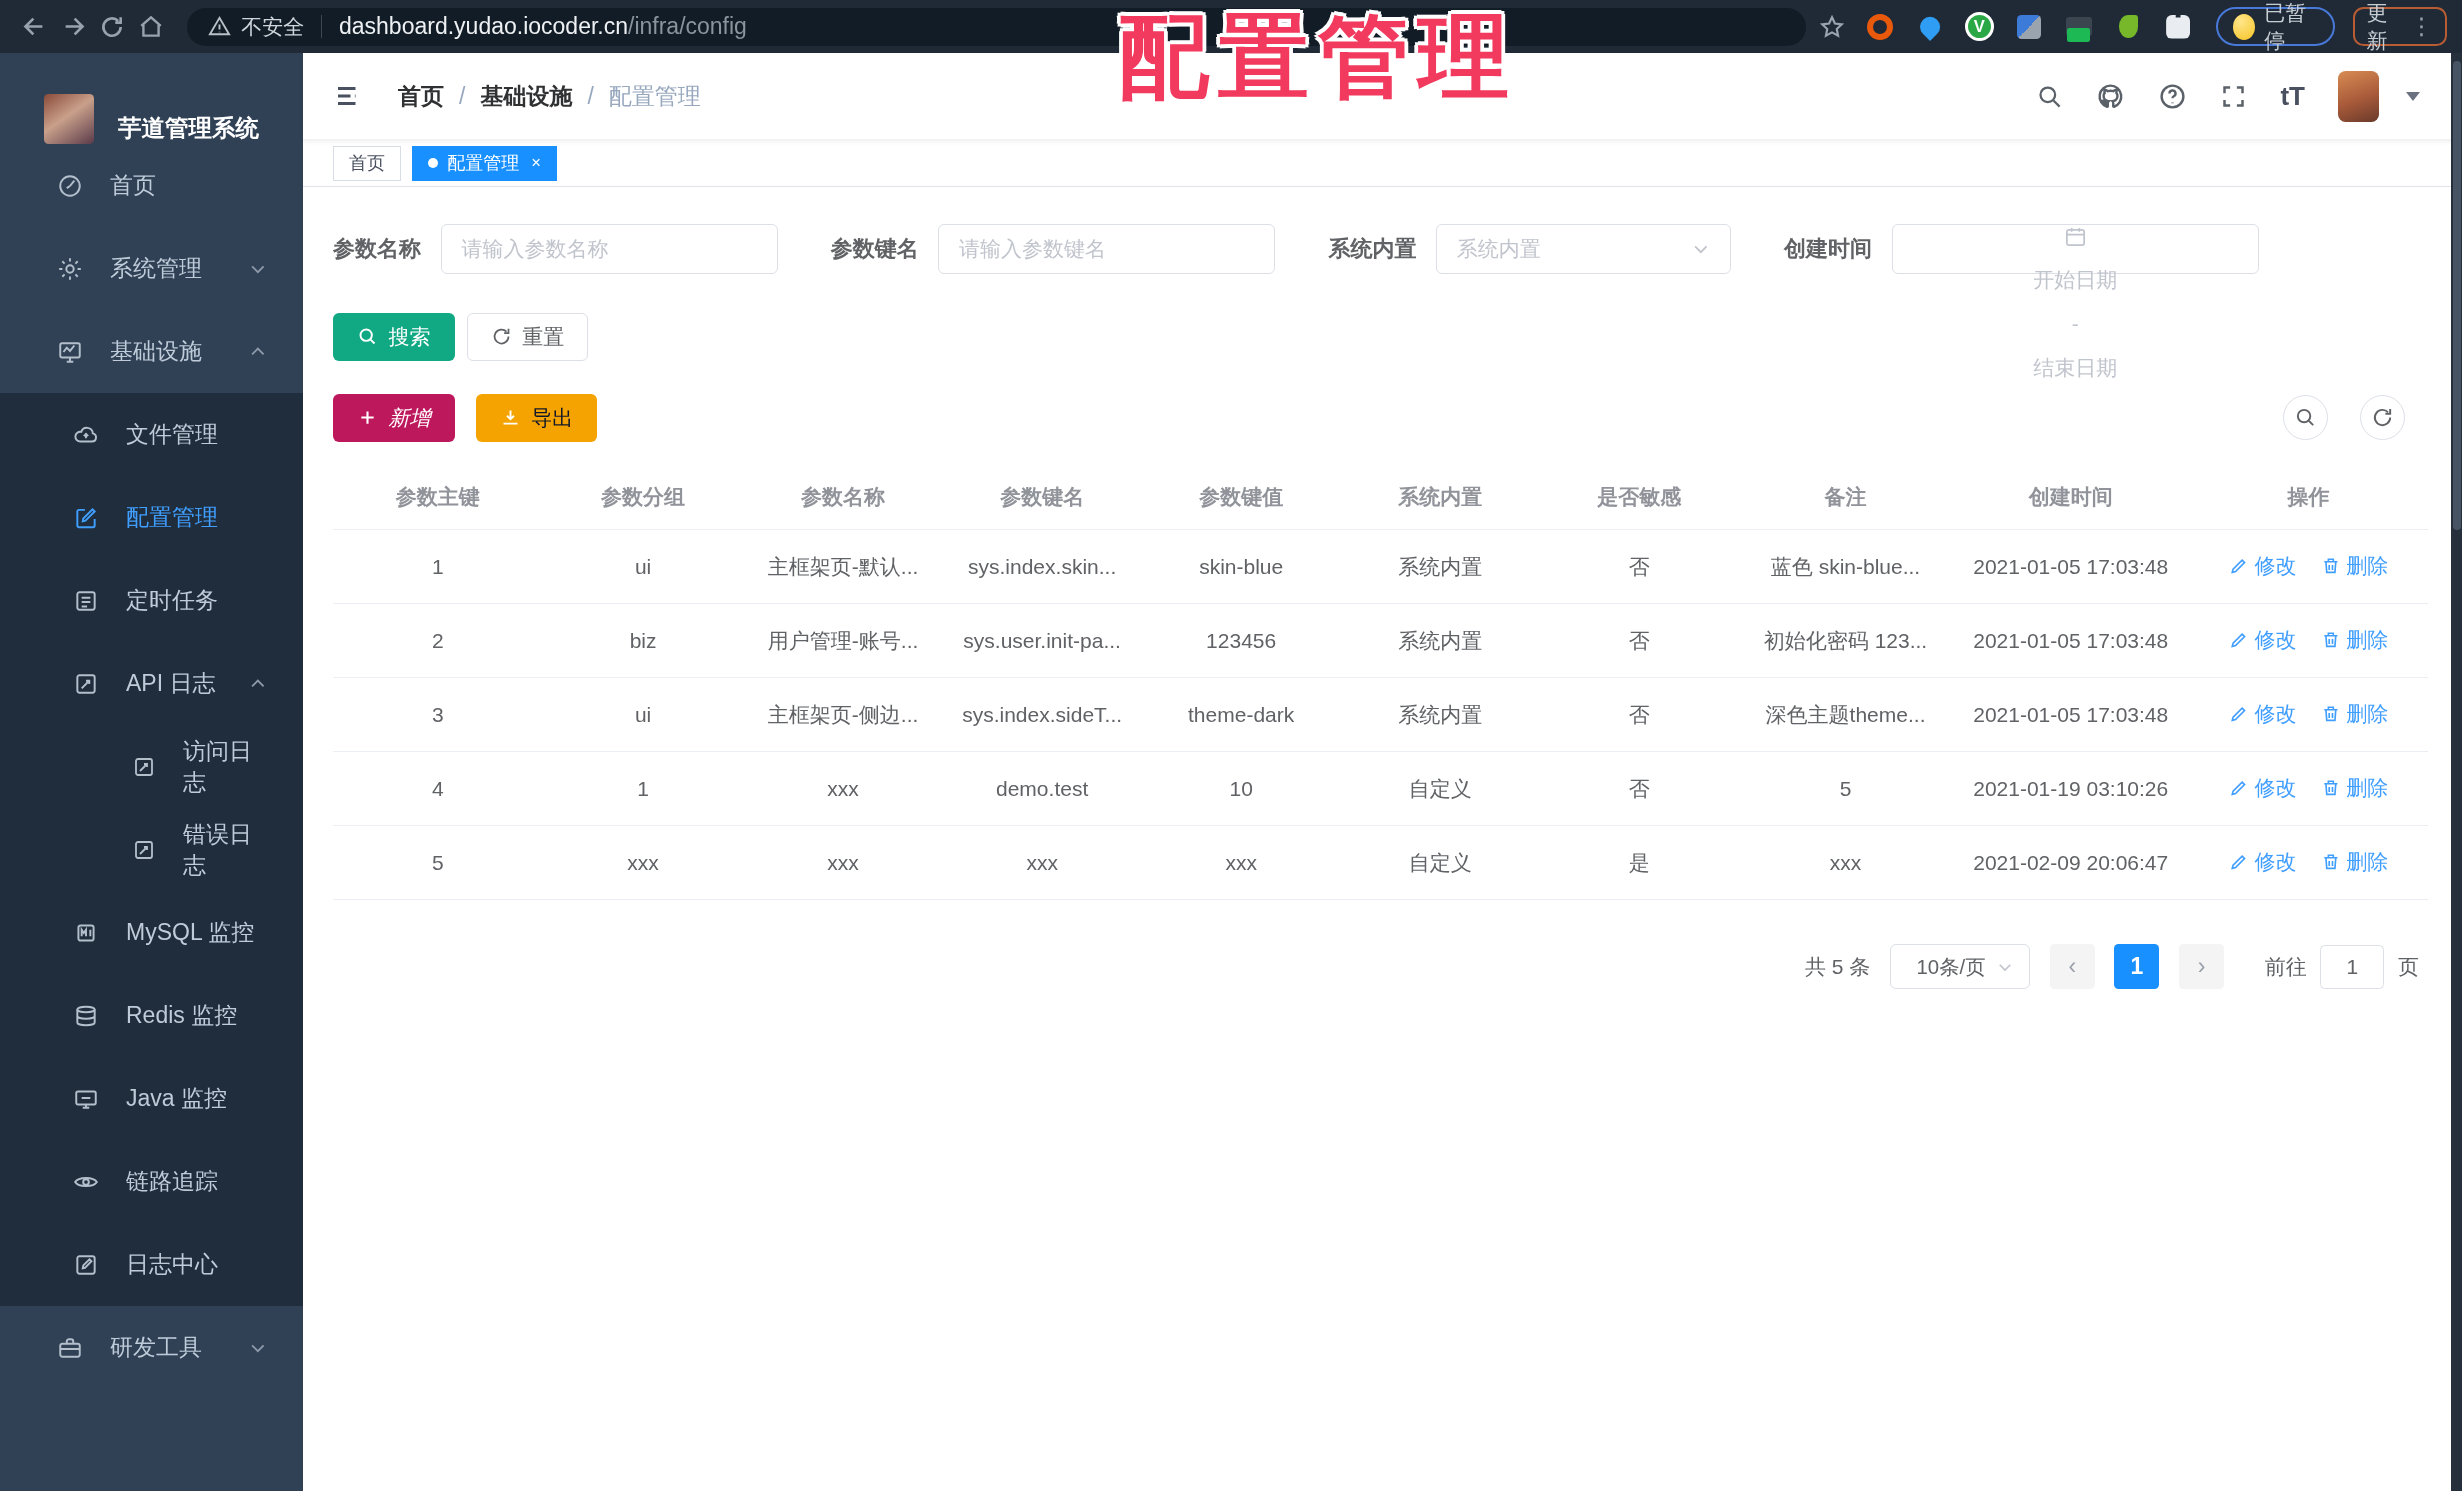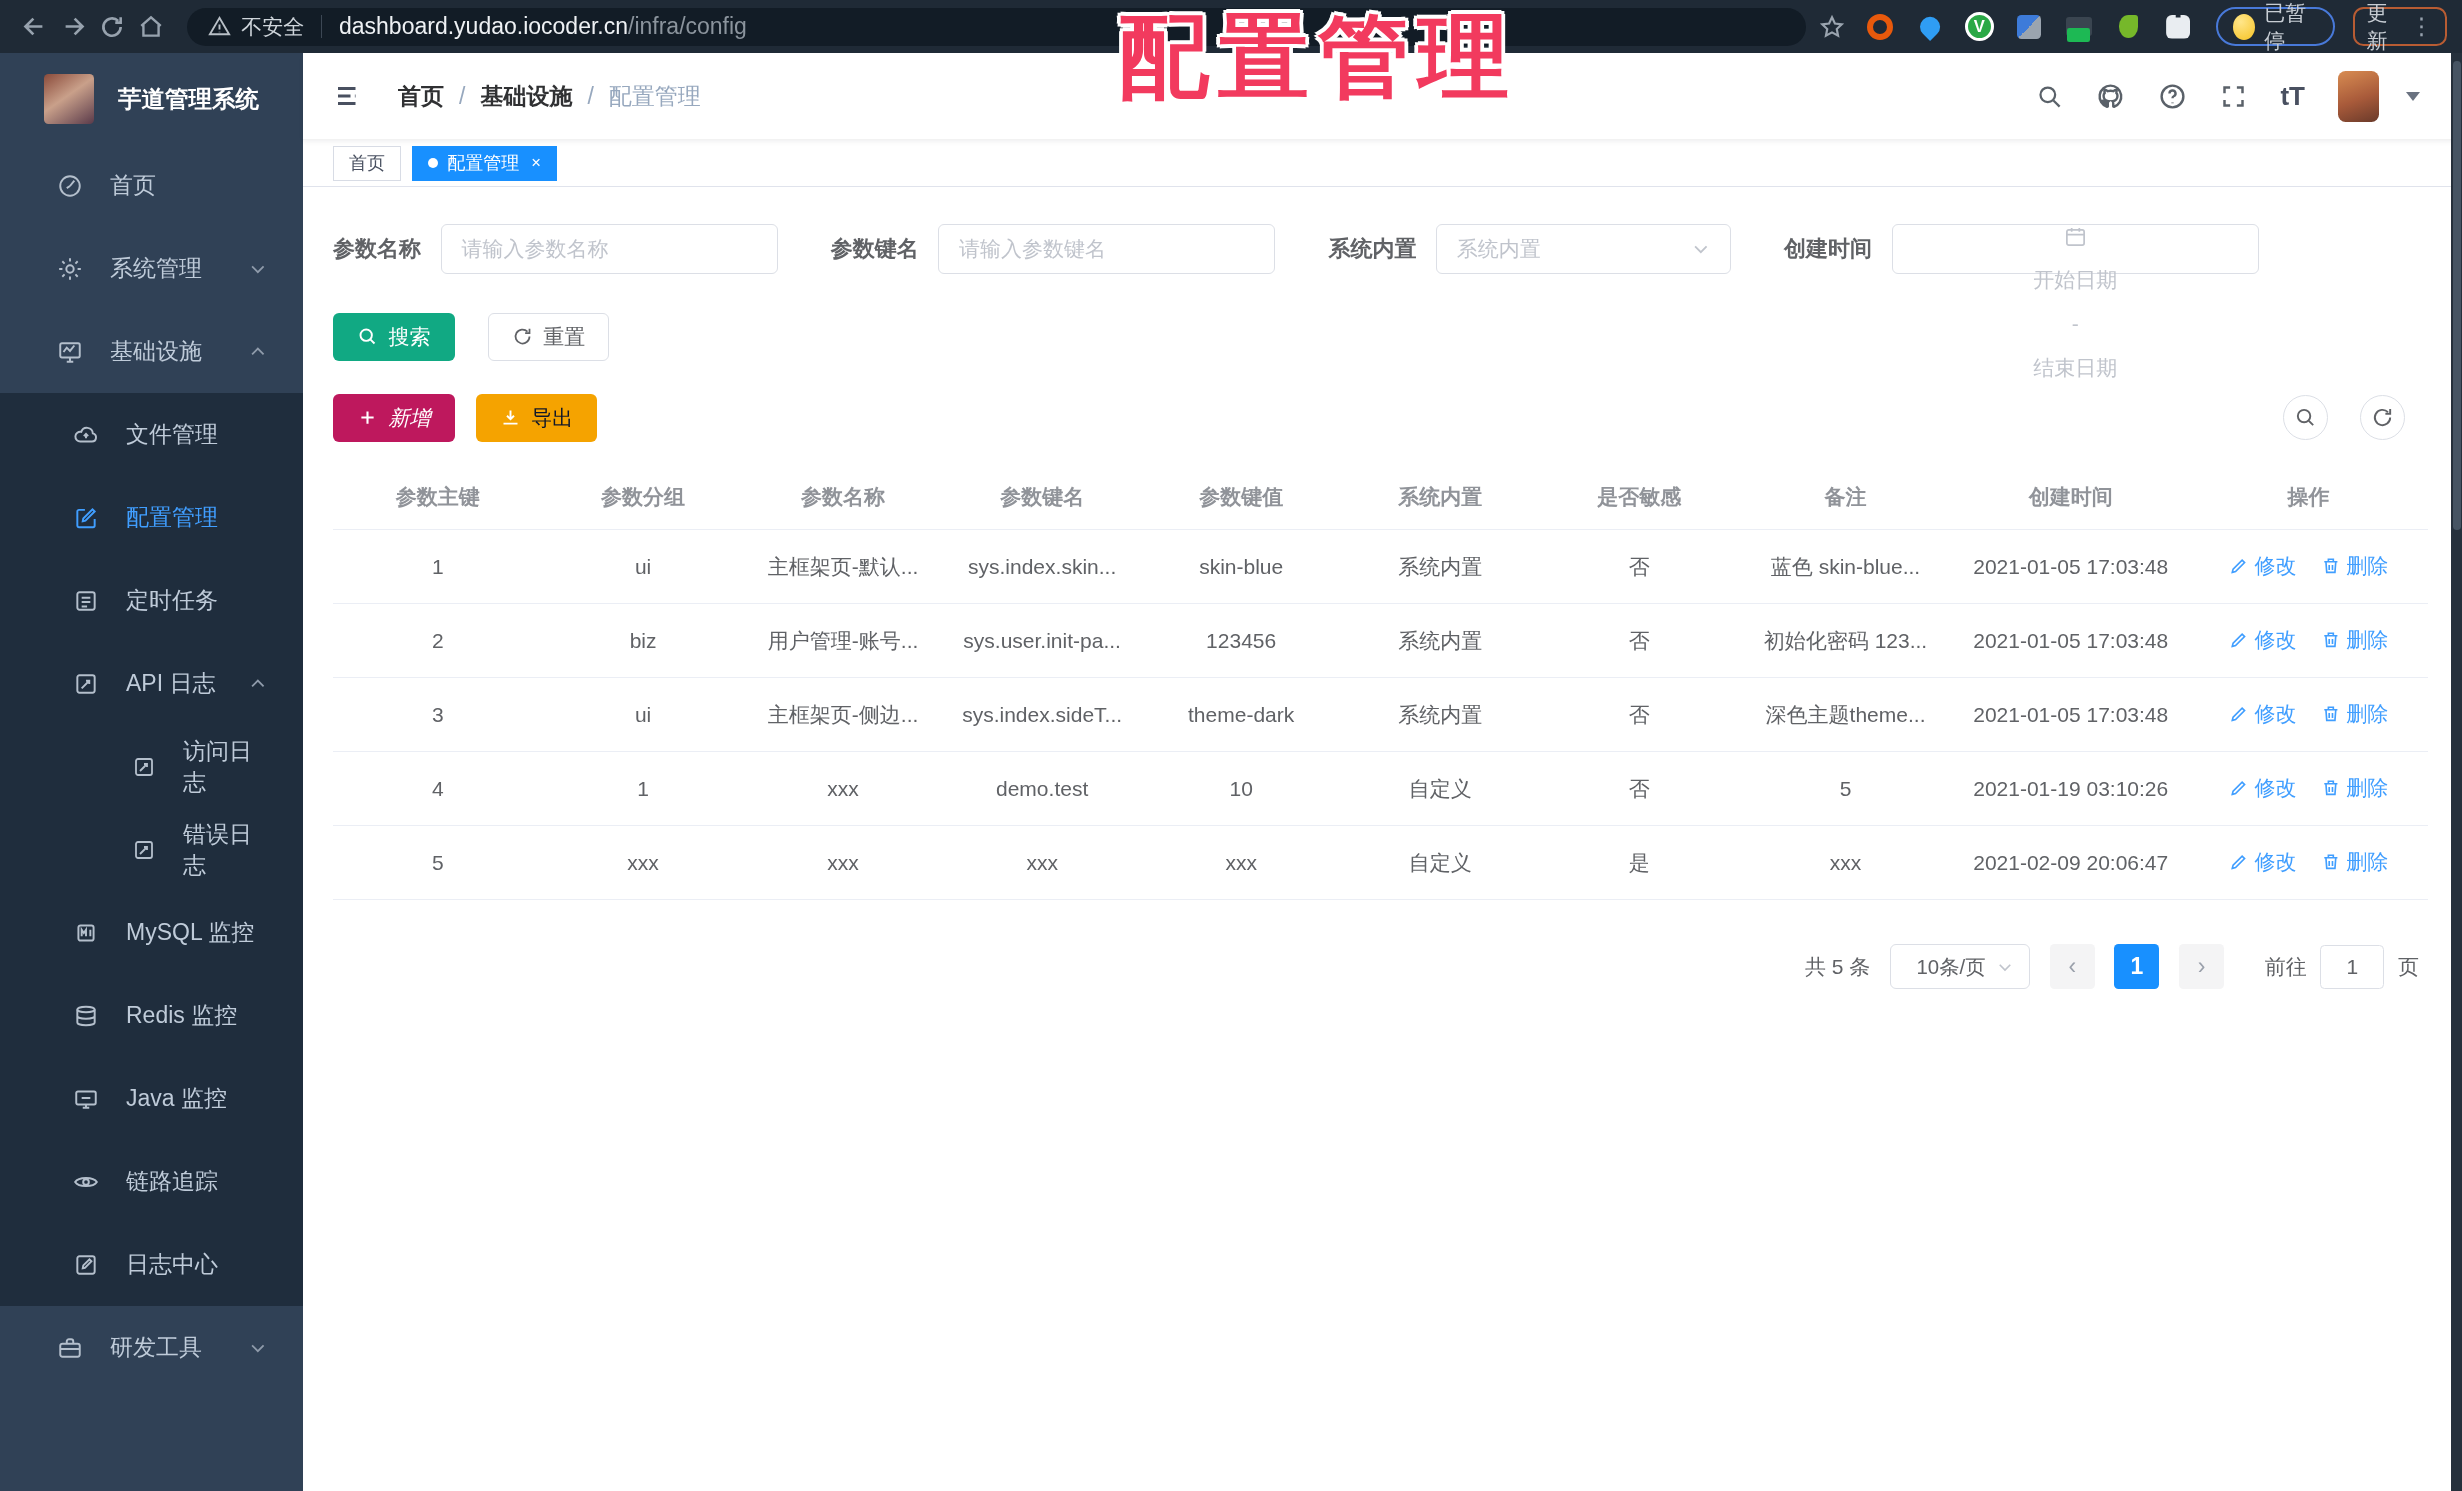--- a/index.html
+++ b/index.html
@@ -33,21 +33,21 @@
   .update-label { font-size:21px; color:#c7cdd4; }
   .kebab { font-size:23px; color:#97a2ae; letter-spacing:0; }
 
   
   .overlay-title { position:absolute; left:1118px; top:-4.5px; z-index:50; font-size:91px; font-weight:800; letter-spacing:9px; color:#f23a5e;
     text-shadow:-3px -3px 0 #fff,3px -3px 0 #fff,-3px 3px 0 #fff,3px 3px 0 #fff,0 -3.8px 0 #fff,0 3.8px 0 #fff,-3.8px 0 0 #fff,3.8px 0 0 #fff; }
 
   
   .app { display:flex; height:1438px; }
   .sidebar { width:303px; background:#304156; color:#bfcbd9; flex:0 0 auto; display:flex; flex-direction:column; }
-  .logo-row { height:91px; display:flex; align-items:center; padding-left:44px; gap:24px; }
+  .logo-row { height:91px; display:flex; align-items:flex-end; padding-left:44px; gap:24px; }
   .logo-img { width:50px; height:50px; border-radius:4.5px; background:linear-gradient(145deg,#8a4a3a 0%,#c9a08a 45%,#5a3a4a 100%); }
   .logo-title { color:#fff; font-size:23.5px; font-weight:bold; }
   .menu { flex:1; display:flex; flex-direction:column; }
   .mi { height:83px; display:flex; align-items:center; gap:27px; padding-left:57px; padding-right:35px; font-size:23px; cursor:pointer; }
   .mi .grow { flex:1; }
   .mi .ic { color:#b4bfcc; }
   .sub-block { background:#1f2d3d; }
   .mi.lvl2 { padding-left:73px; }
   .mi.lvl3 { padding-left:132px; }
   .mi.active { color:#409eff; }
@@ -81,21 +81,21 @@
   .f-input { width:337px; height:50px; border:0.8px solid #dcdfe6; border-radius:6px; padding:0 19.7px; font-size:21px; color:#606266; background:#fff; font-family:"Liberation Sans",sans-serif; }
   .f-input::placeholder { color:#c0c4cc; }
   .f-group { display:flex; align-items:center; margin-right:53px; }
   .f-select { width:295px; height:50px; border:0.8px solid #dcdfe6; border-radius:6px; display:flex; align-items:center; padding:0 19.7px; }
   .f-select .ph { font-size:21px; color:#c0c4cc; flex:1; }
   .f-date { width:367px; height:50px; border:0.8px solid #dcdfe6; border-radius:6px; display:flex; align-items:center; padding:0 16.6px; gap:18px;flex-direction:column; }
   .f-date .ph { font-size:21px; color:#c0c4cc; }
   .f-date .dash { font-size:21px; color:#c0c4cc; }
 
   
-  .btn-row { display:flex; align-items:center; margin-top:39px; gap:33px; }
+  .btn-row { display:flex; align-items:center; margin-top:39px; gap:12px; }
   .btn { height:48px; border-radius:6px; display:flex; align-items:center; justify-content:center; gap:10.6px; font-size:21px; padding:0 23px; cursor:pointer; border:0.8px solid transparent; }
   .btn-search { background:#11a983; color:#fff; }
   .btn-reset { background:#fff; color:#606266; border-color:#dcdfe6; }
   .btn-add { background:#be185d; color:#fff;font-style:italic; }
   .btn-export { background:#f5a300; color:#0f172a; }
   .tool-row { display:flex; align-items:center; margin-top:33px; gap:21px; }
   .round-btns { margin-left:auto; display:flex; gap:32px; margin-right:23px; }
   .rbtn { width:45px; height:45px; border-radius:50%; border:0.8px solid #dcdfe6; display:flex; align-items:center; justify-content:center; color:#606266; background:#fff; cursor:pointer; }
 
   

